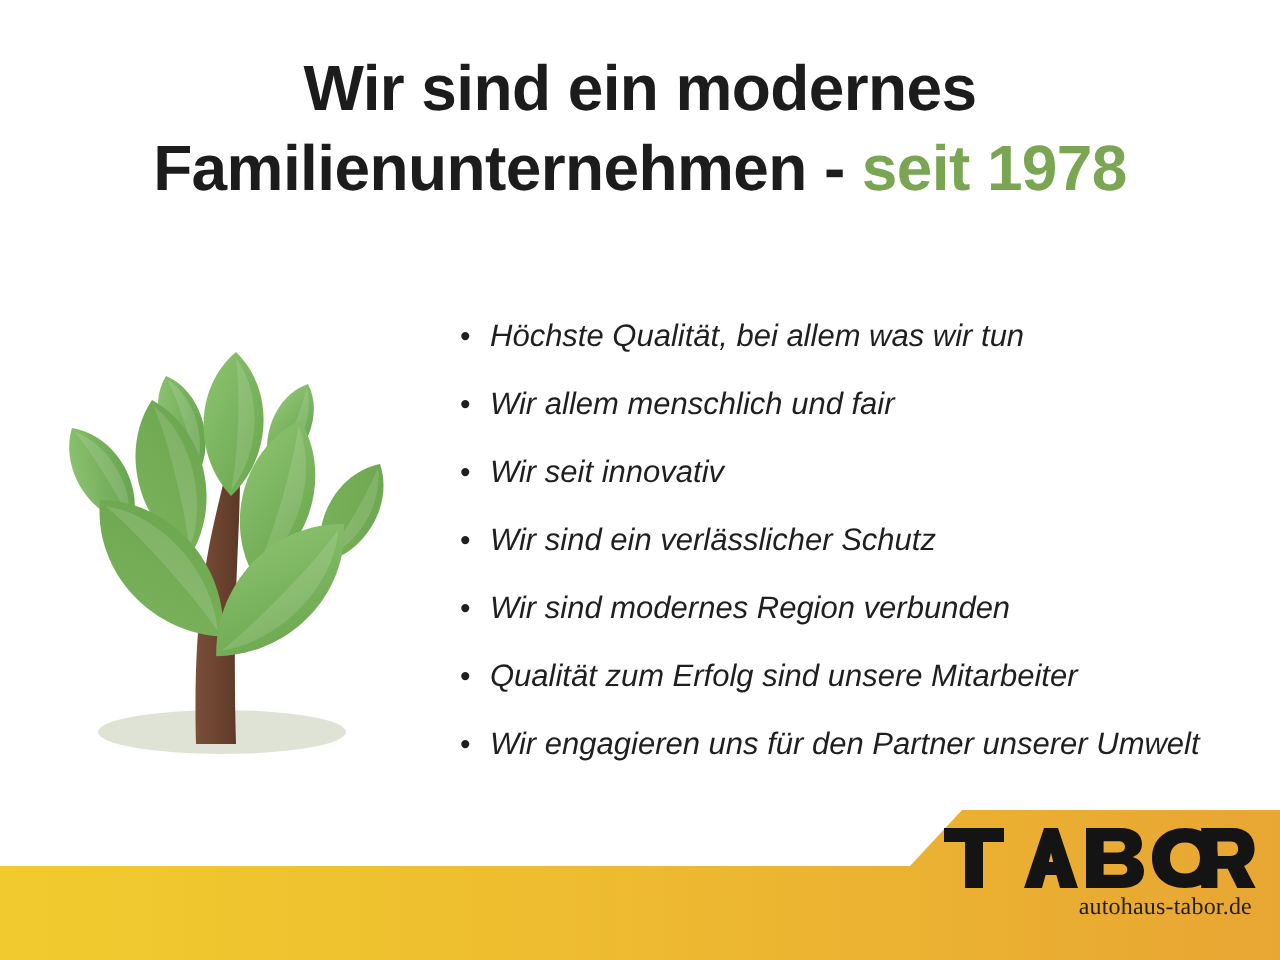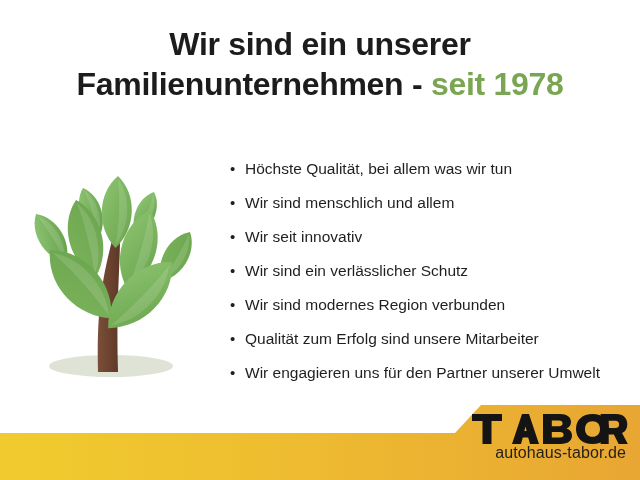--- a/index.html
+++ b/index.html
@@ -58,20 +58,21 @@
     width: 15px;
     flex: 0 0 15px;
     text-align: left;
     font-size: 15px;
     line-height: 34px;
     color: #1f1f1f;
   }
   .bullet-text {
     flex: 1 1 auto;
     white-space: nowrap;
+    font-style: italic;
   }
 
   
   .tree {
     position: absolute;
     left: 8px;
     top: 158px;
     width: 212px;
     height: 232px;
   }
@@ -92,34 +93,35 @@
     height: 60px;
     text-align: right;
     padding-right: 12px;
     box-sizing: border-box;
   }
   .logo-wordmark {
     height: 30px;
     line-height: 30px;
   }
   .logo-tagline {
-    font-size: 16px;
+    font-size: 12px;
     line-height: 18px;
     color: #231f18;
     letter-spacing: 0.1px;
     padding-right: 2px;
+    font-family: Liberation Serif, serif;
   }
 </style>
 </head>
 <body>
 
 <div id="slide">
 
   <div class="headline">
-    <span class="line1">Wir sind ein unserer</span>
+    <span class="line1">Wir sind ein modernes</span>
     <span class="line2"><span>Familienunternehmen - </span><span class="accent-green">seit 1978</span></span>
   </div>
 
   <div class="tree">
     <svg viewBox="0 0 212 232" width="212" height="232" xmlns="http://www.w3.org/2000/svg">
       <defs>
         <linearGradient id="lg1" x1="0" y1="0" x2="1" y2="1">
           <stop offset="0" stop-color="#93c878"></stop>
             <stop offset="1" stop-color="#5f9c45"></stop>
         </linearGradient>
@@ -188,21 +190,21 @@
     </svg>
   </div>
 
   <div class="bullets">
     <div class="bullet-row">
       <span class="bullet-dot">•</span>
       <span class="bullet-text">Höchste Qualität, bei allem was wir tun</span>
     </div>
     <div class="bullet-row">
       <span class="bullet-dot">•</span>
-      <span class="bullet-text">Wir sind menschlich und allem</span>
+      <span class="bullet-text">Wir allem menschlich und fair</span>
     </div>
     <div class="bullet-row">
       <span class="bullet-dot">•</span>
       <span class="bullet-text">Wir seit innovativ</span>
     </div>
     <div class="bullet-row">
       <span class="bullet-dot">•</span>
       <span class="bullet-text">Wir sind ein verlässlicher Schutz</span>
     </div>
     <div class="bullet-row">

